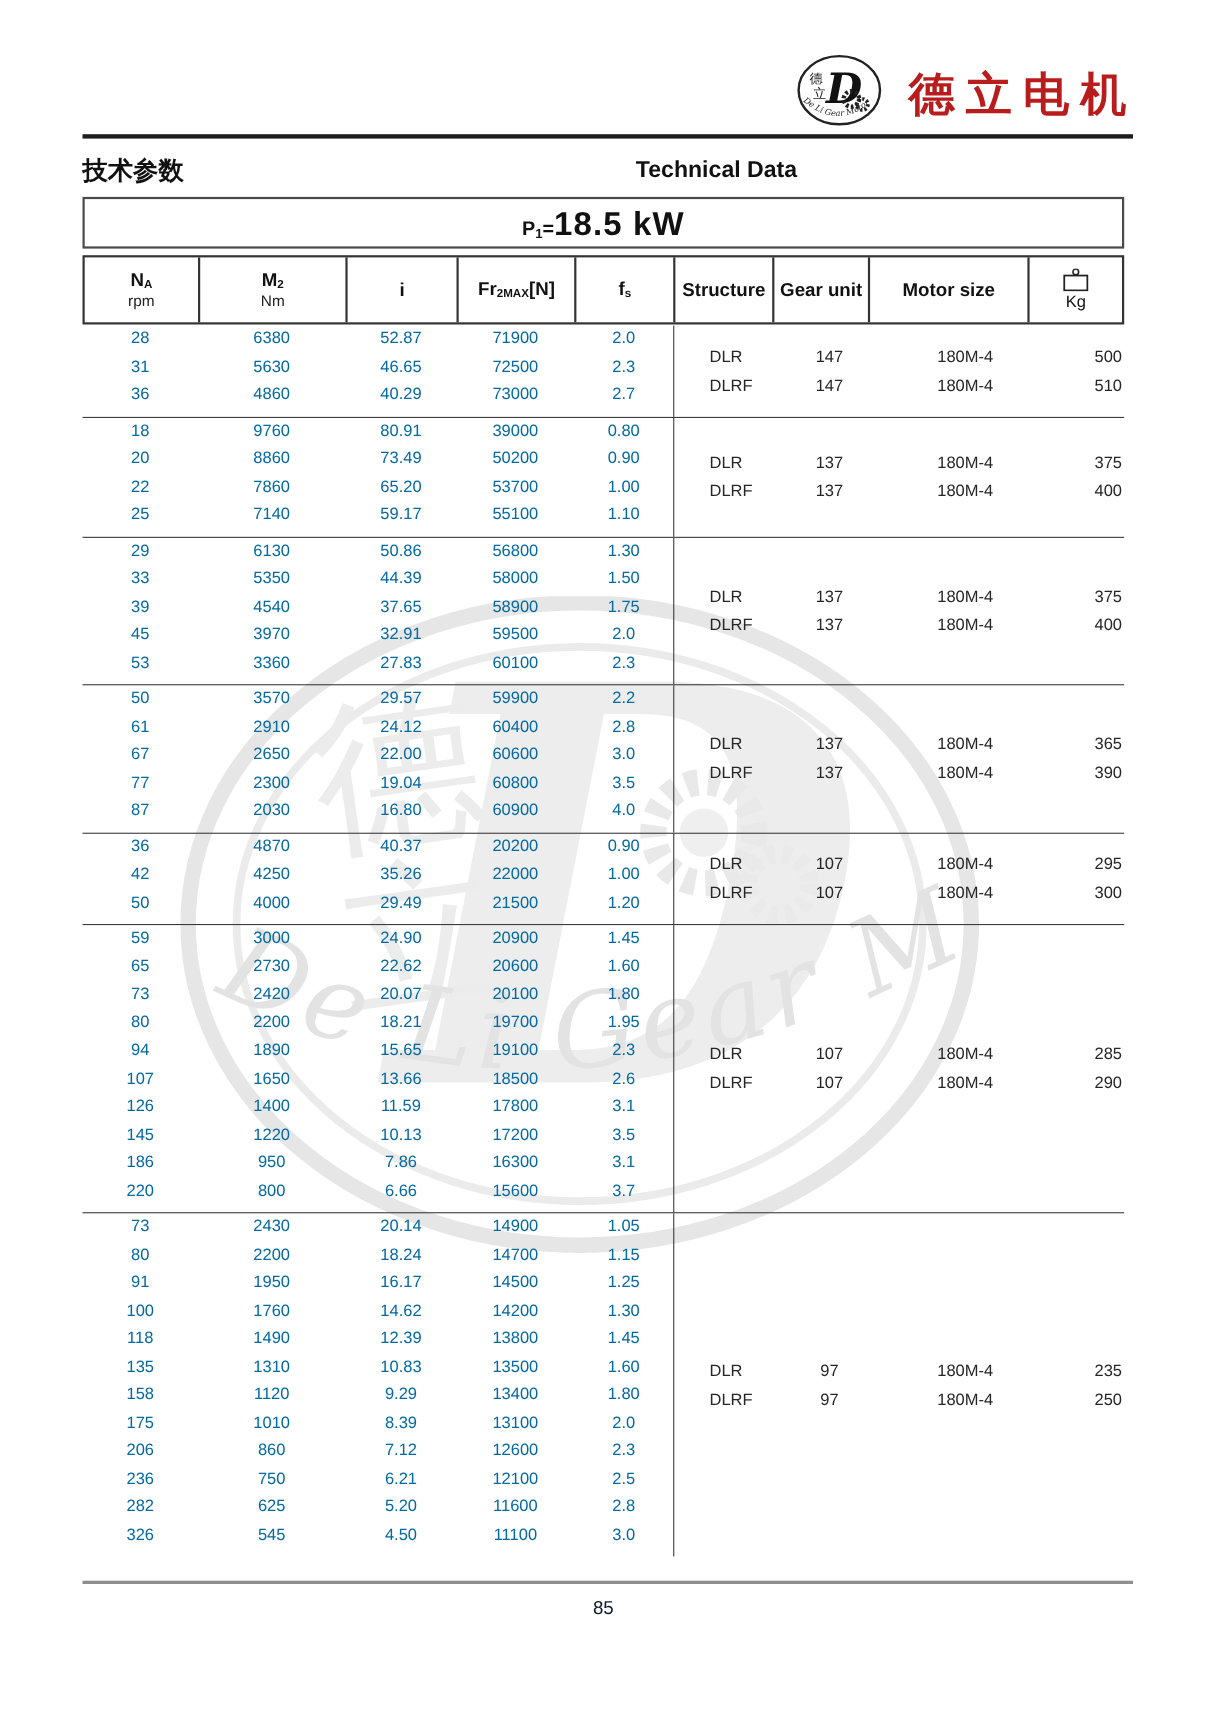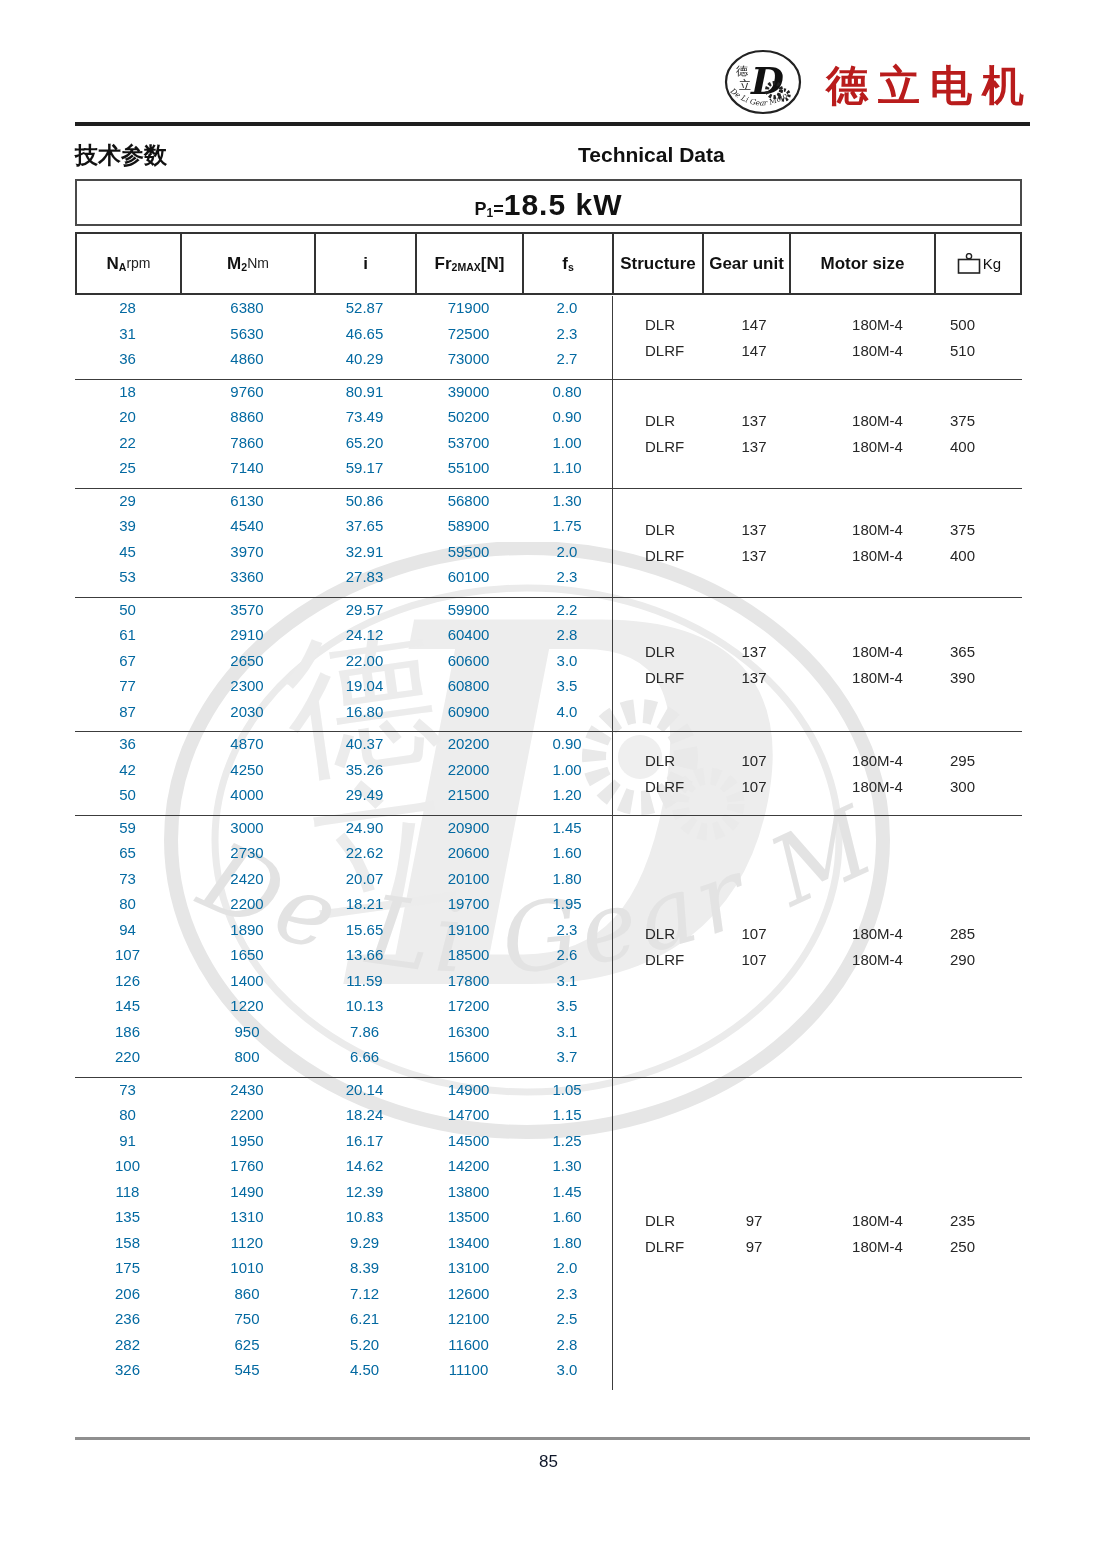--- a/index.html
+++ b/index.html
@@ -35,21 +35,21 @@
   .power-prefix .sub{font-size:12px;}
   .power-value{font-size:30px;font-weight:bold;color:#111;letter-spacing:1px;}
   
   .thead{
     position:absolute;left:75px;top:232px;width:947px;height:63px;
     border:2px solid #333;box-sizing:border-box;display:flex;
     background:#fff;z-index:2;
   }
   .hcell{
     border-right:2px solid #333;box-sizing:border-box;
-    display:flex;align-items:center;justify-content:center;
+    display:flex;flex-direction:column;align-items:center;justify-content:center;
     font-weight:bold;font-size:17px;color:#111;line-height:1.15;
   }
   .hcell:last-child{border-right:none;}
   .h0{width:105px}.h1{width:134px}.h2{width:101px}.h3{width:107px}.h4{width:90px}
   .h5{width:90px}.h6{width:87px}.h7{width:145px}.h8{flex:1}
   .hunit{font-size:14px;font-weight:normal;color:#222;}
   .sub{font-size:0.62em;vertical-align:-0.18em;}
   .kgcell{justify-content:center;}
   .kgcell .kg-label{font-size:15px;font-weight:normal;margin-top:1px;}
   
@@ -61,21 +61,21 @@
   .g-left{width:537px;padding:3px 0;}
   .body-row{display:flex;height:25.5px;align-items:flex-start;font-size:15px;color:#0369a1;}
   .bcell{display:block;text-align:center;}
   .c0{width:105px}.c1{width:134px}.c2{width:101px}.c3{width:107px}.c4{width:90px}
   .g-right{flex:1;border-left:1.5px solid #3c3c3c;display:flex;align-items:center;}
   .info-block{width:100%;}
   .info-row{display:flex;height:26px;align-items:center;font-size:15px;color:#262626;}
   .ic0{width:90px;padding-left:32px;box-sizing:border-box;text-align:left;}
   .ic1{width:102px;text-align:center;}
   .ic2{width:145px;text-align:center;}
-  .ic3{width:70px;text-align:left;}
+  .ic3{width:70px;text-align:right;}
   
   .foot-rule{position:absolute;left:75px;top:1437px;width:955px;height:3px;background:#8f8f8f;}
   .page-num{position:absolute;left:75px;top:1452px;width:947px;text-align:center;font-size:17px;color:#0f172a;}
 </style>
 </head>
 <body>
 
 <div class="page">
 
   <svg class="logo" viewBox="0 0 82 78" xmlns="http://www.w3.org/2000/svg">
@@ -255,20 +255,27 @@
         <div class="group">
           <div class="g-left">
             <div class="body-row">
               <span class="bcell c0">29</span>
               <span class="bcell c1">6130</span>
               <span class="bcell c2">50.86</span>
               <span class="bcell c3">56800</span>
               <span class="bcell c4">1.30</span>
             </div>
             <div class="body-row">
+              <span class="bcell c0">33</span>
+              <span class="bcell c1">5350</span>
+              <span class="bcell c2">44.39</span>
+              <span class="bcell c3">58000</span>
+              <span class="bcell c4">1.50</span>
+            </div>
+            <div class="body-row">
               <span class="bcell c0">39</span>
               <span class="bcell c1">4540</span>
               <span class="bcell c2">37.65</span>
               <span class="bcell c3">58900</span>
               <span class="bcell c4">1.75</span>
             </div>
             <div class="body-row">
               <span class="bcell c0">45</span>
               <span class="bcell c1">3970</span>
               <span class="bcell c2">32.91</span>

